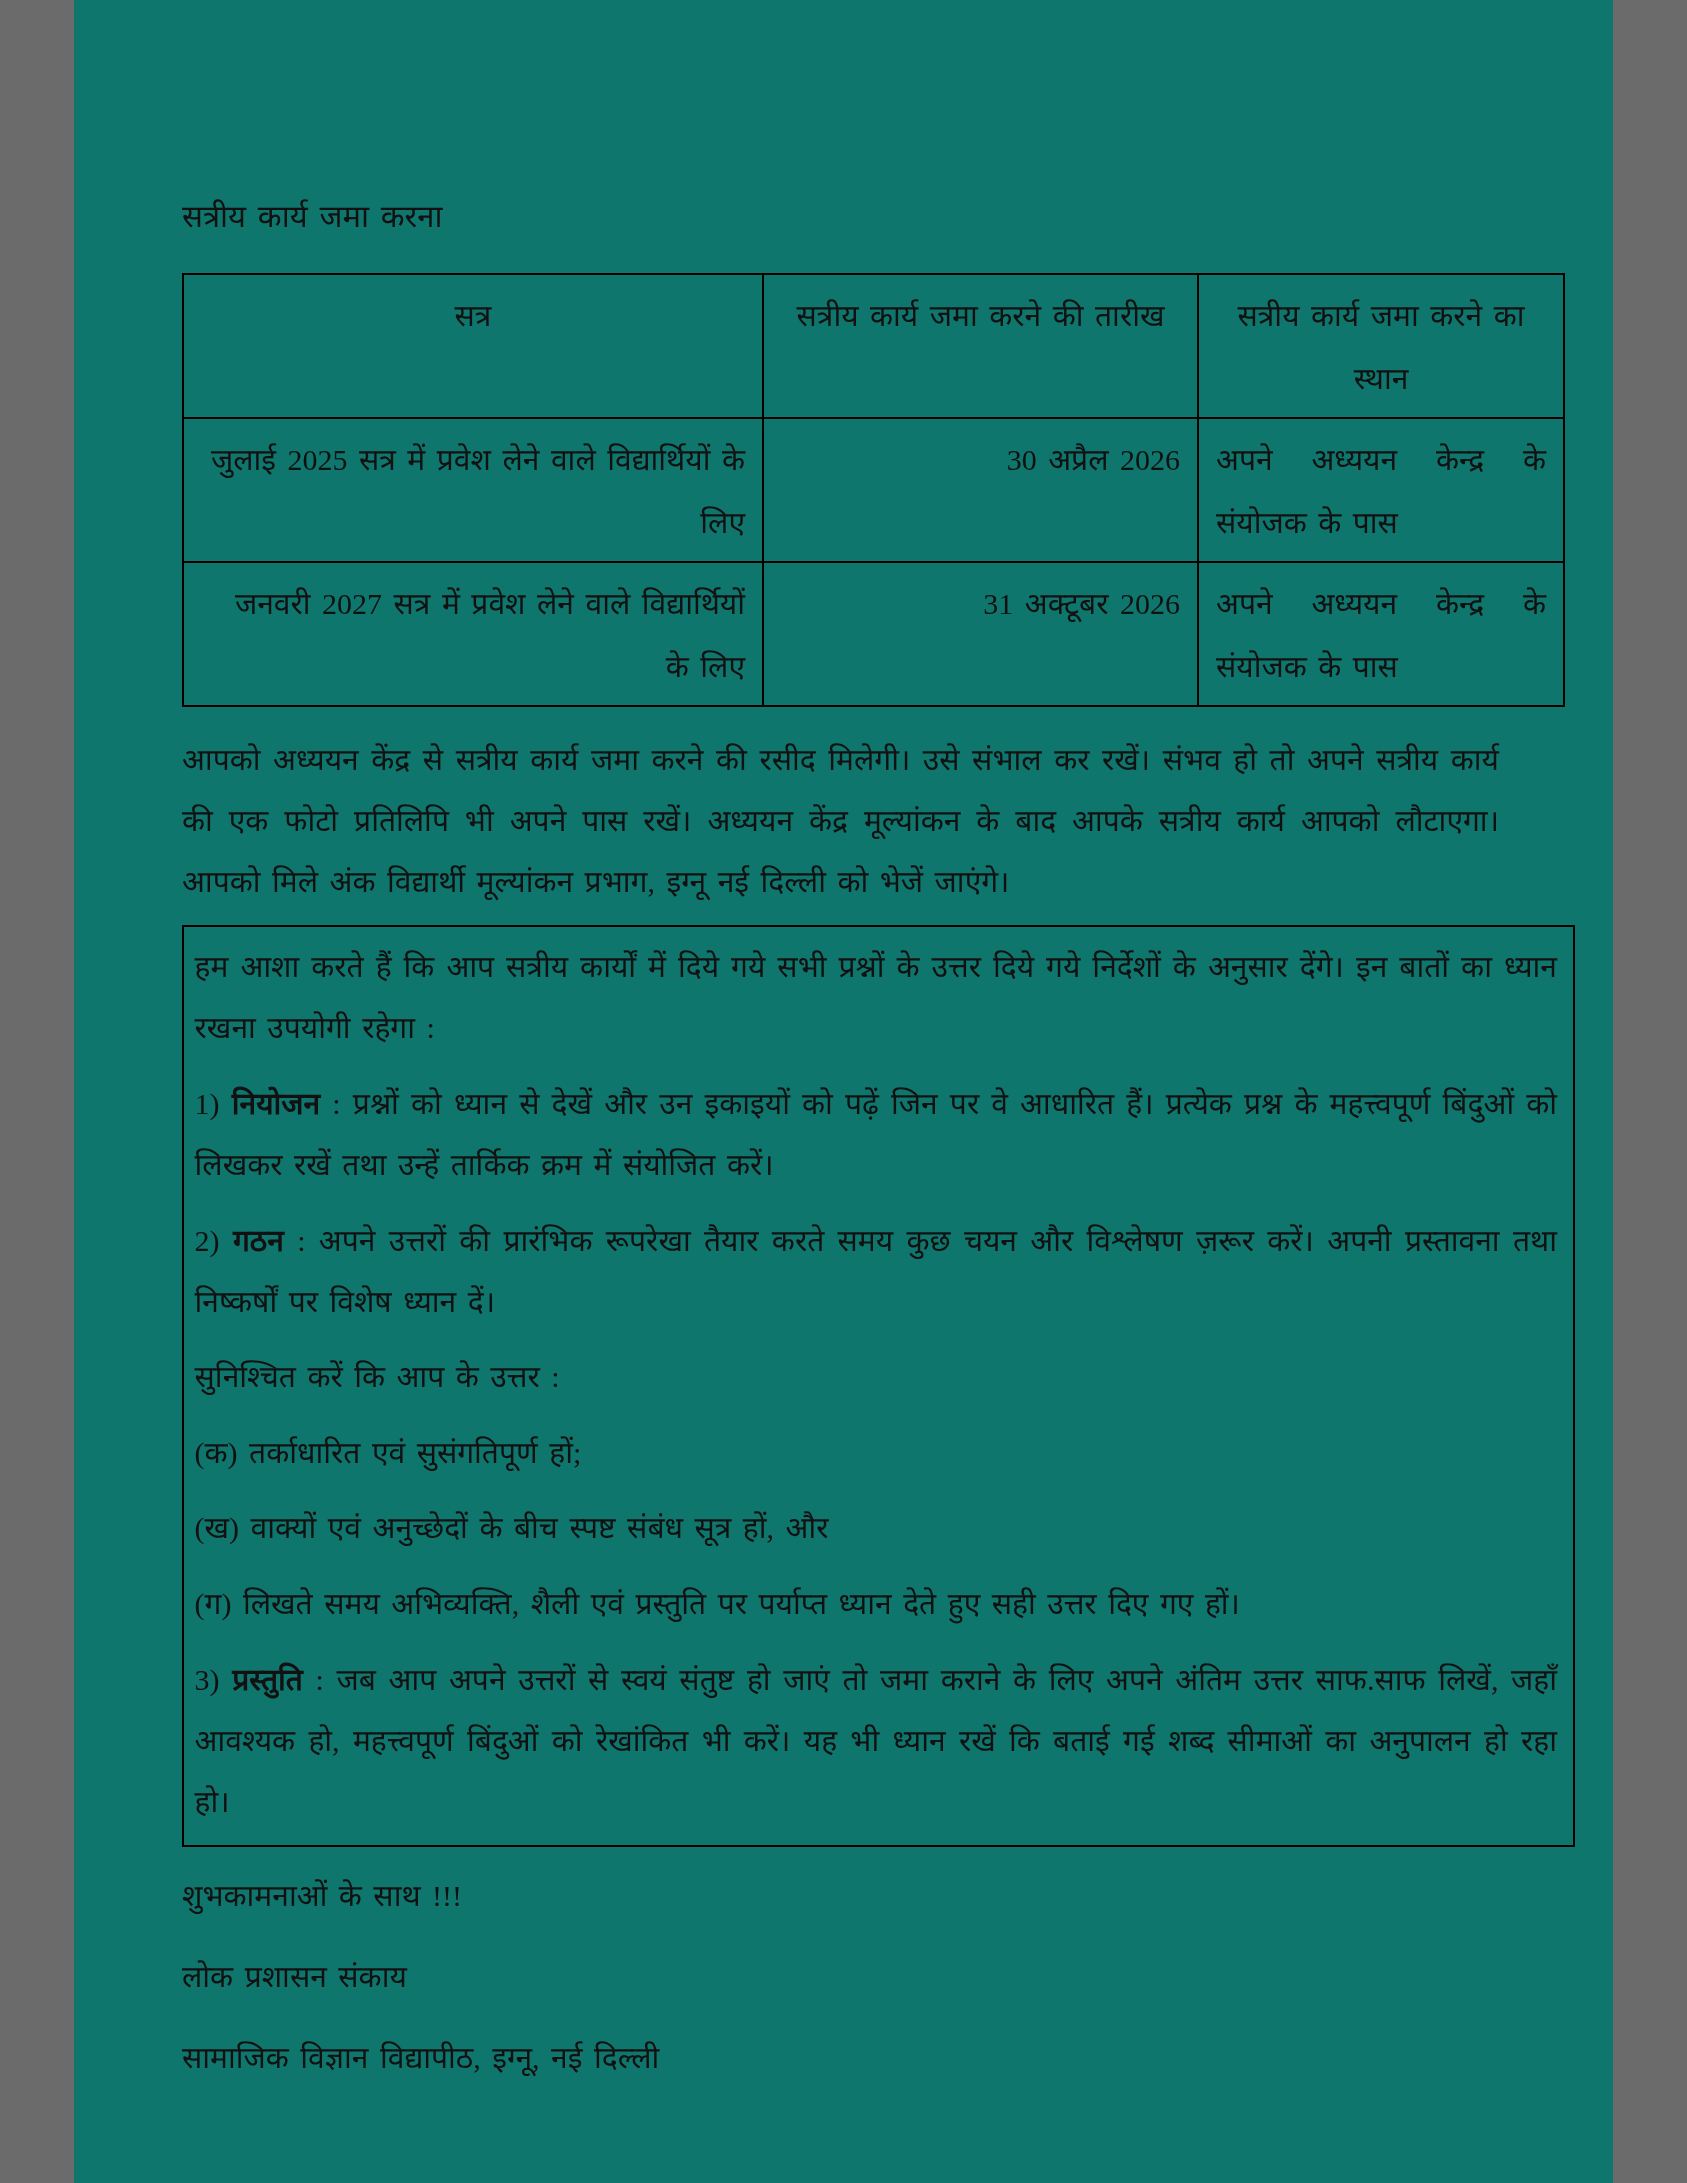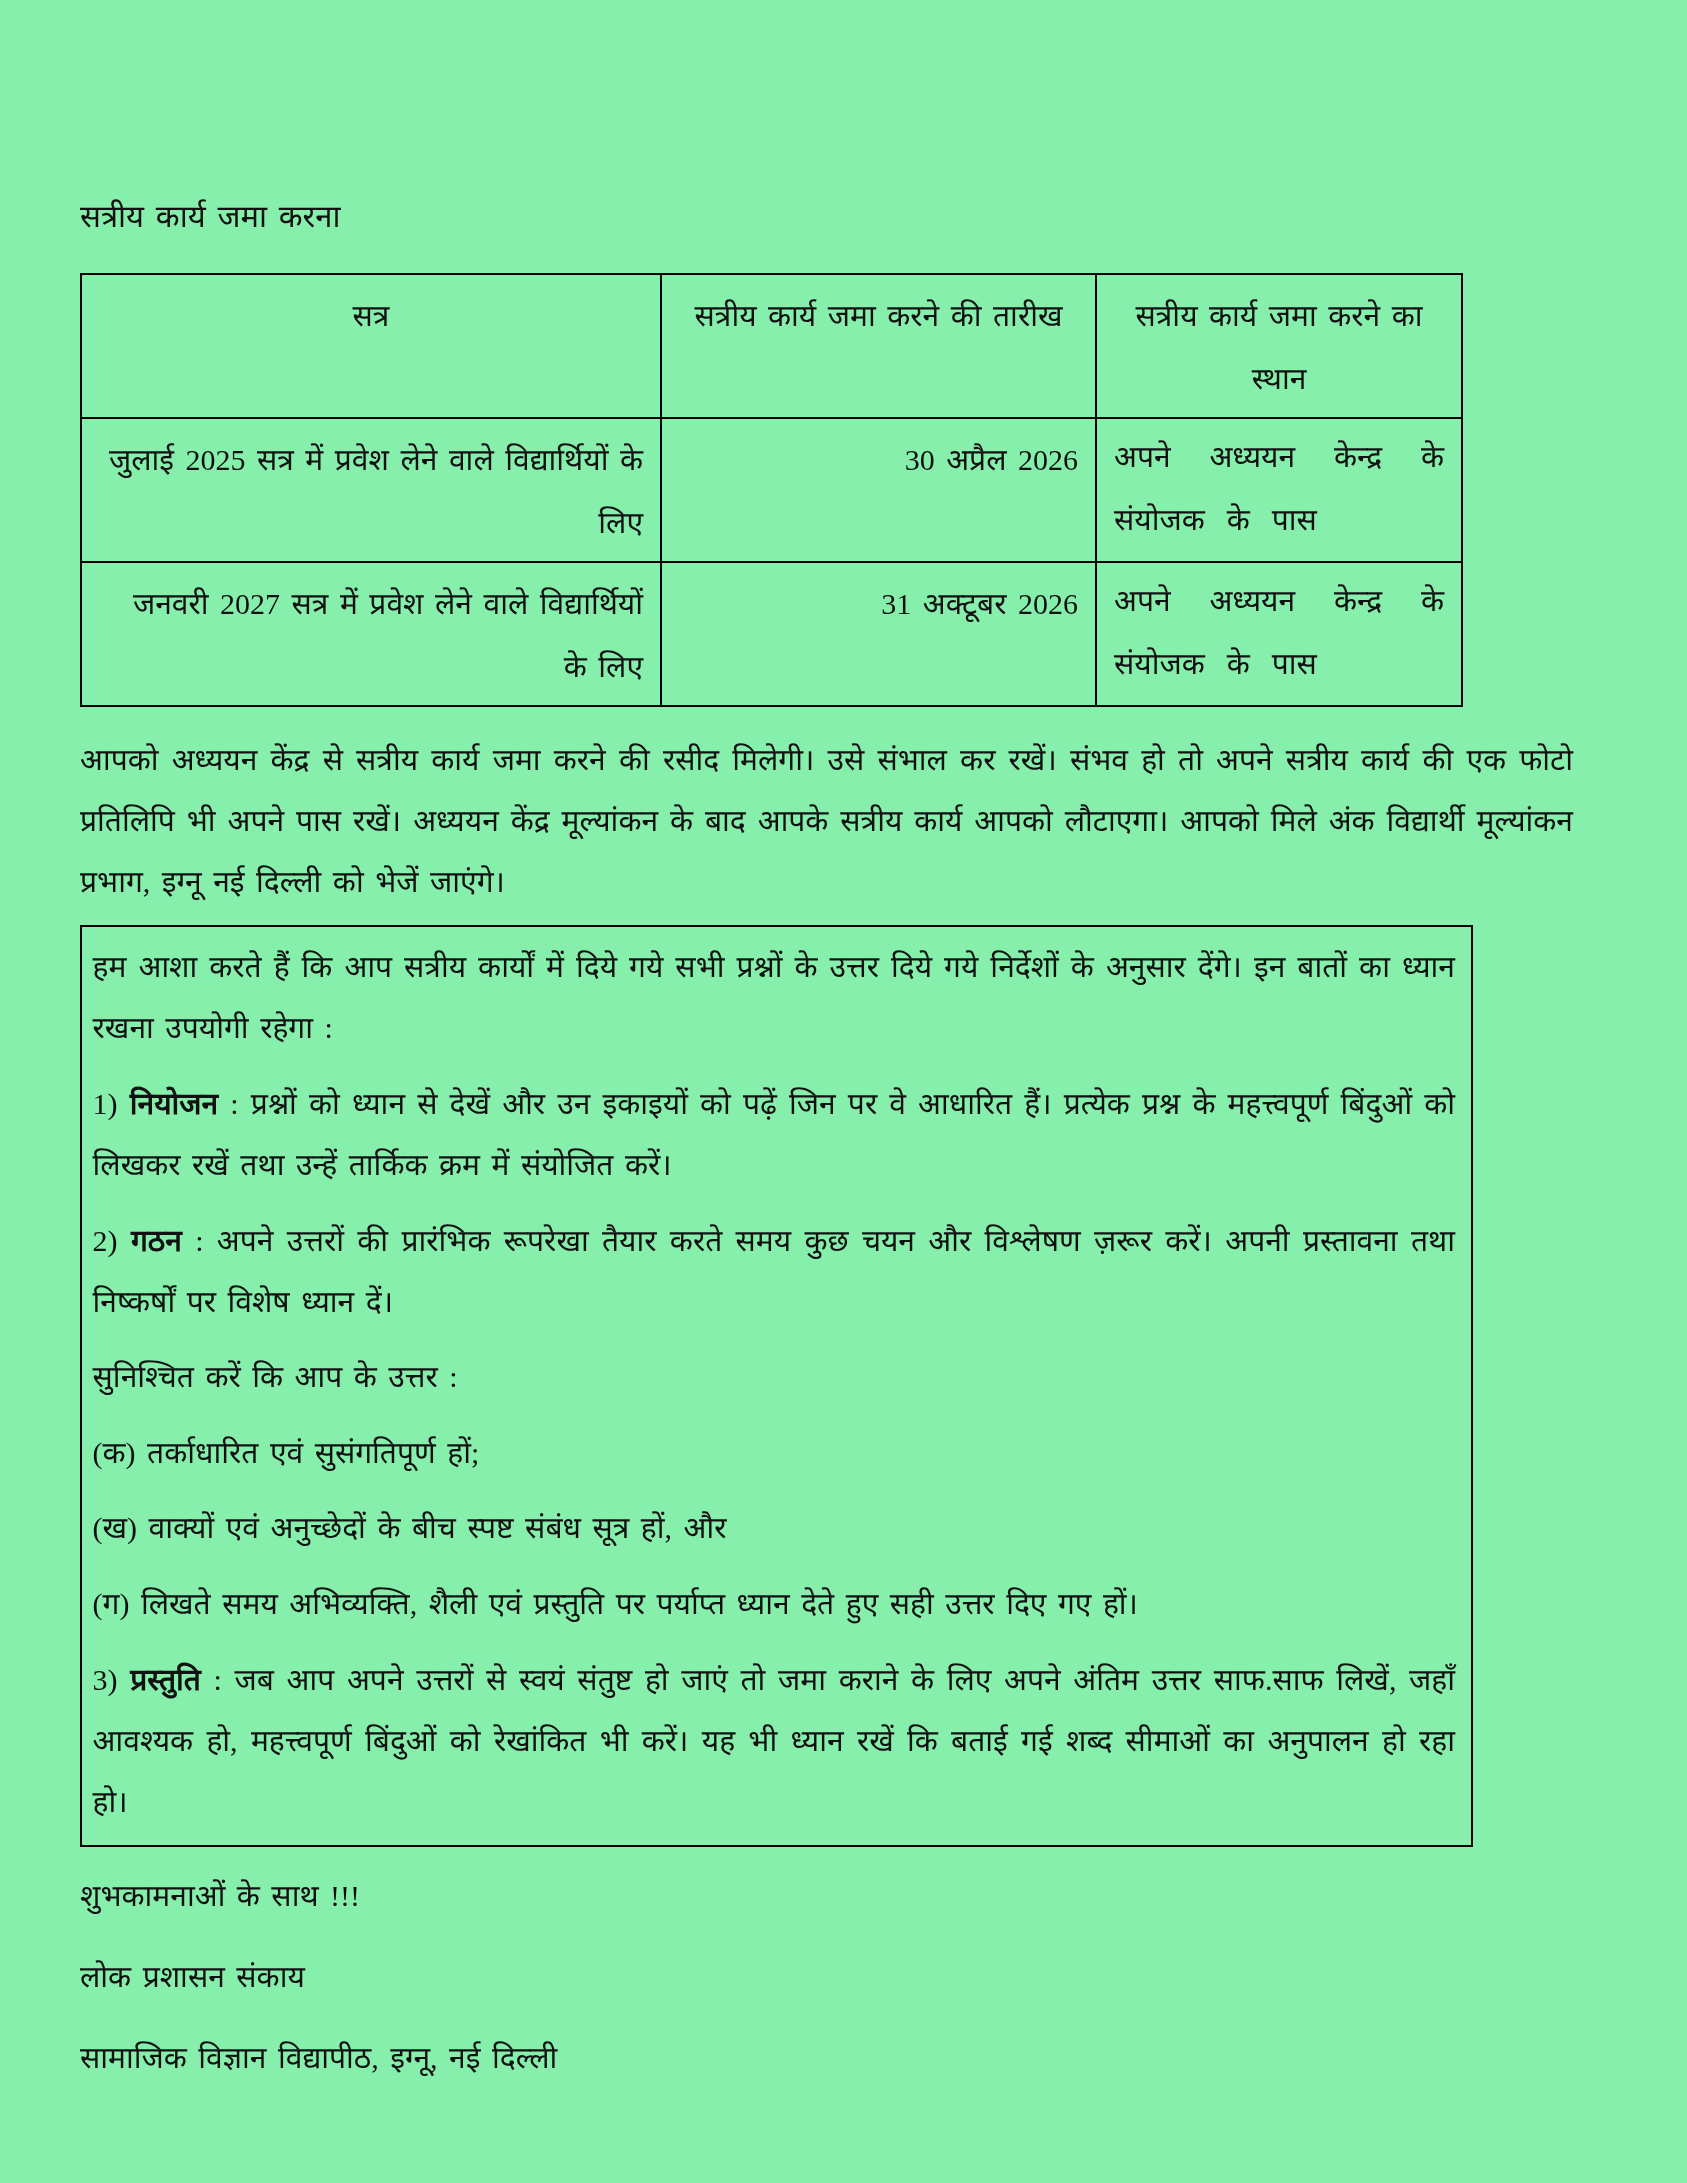--- a/index.html
+++ b/index.html
@@ -1,25 +1,25 @@
 <!DOCTYPE html>
 <html lang="hi" style="font-size:10.6px"><head>
 <meta charset="utf-8">
 <style>
   html,body{margin:0;padding:0;background:#6b6b6b;}
   .page{
     position:relative;
-    width:1687px;height:2183px;
-    background:#86efac;
+    width:1539px;height:2183px;
+    background:#0f766e;
     color:#111111;
     font-family:"Liberation Serif","DejaVu Serif",serif;
     overflow:hidden;
     margin:0 auto;
     box-sizing:border-box;
-    padding:198px 114px 0 80px;
+    padding:198px 114px 0 108px;
   }
   .page-title{
     font-size:31px;
     font-weight:normal;
     margin:0;
     line-height:37px;
     word-spacing:4px;
   }
   table.sub-table{
     border-collapse:collapse;
@@ -35,21 +35,21 @@
     vertical-align:top;
     padding:9.3px 17px 6.6px 17px;
     word-spacing:4px;
     box-sizing:border-box;
   }
   .col-session{width:42%;}
   .col-date{width:31.5%;}
   .col-place{width:26.5%;}
   .sub-table th{text-align:center;height:136px;border-radius:32px;}
   .cell-center{text-align:right;height:141px;margin-top:42px;}
-  .cell-justify{text-align:justify;text-align-last:left;height:141px;font-family:Liberation Mono, monospace;}
+  .cell-justify{text-align:justify;text-align-last:left;height:141px;}
   .para{
     font-size:30px;
     line-height:61px;
     text-align:justify;
     margin:22.5px 0 0 0;
     word-spacing:4px;
   }
   .info-box{
     border:2.6px solid #000;
     margin-top:13px;

